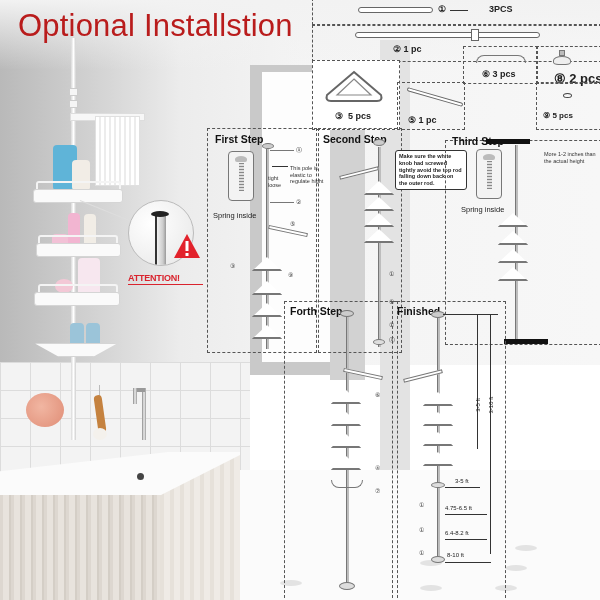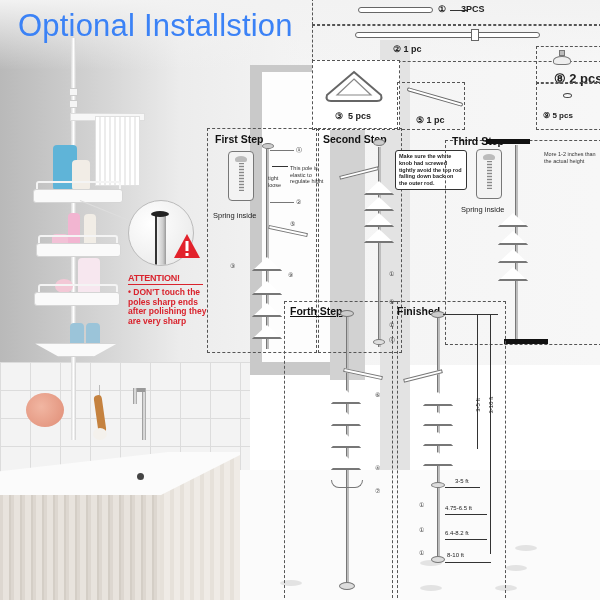--- a/index.html
+++ b/index.html
@@ -64,21 +64,21 @@
     background: radial-gradient(circle at 35% 35%, #ffffff, #e6e6e6); border: 1px solid #bbb; overflow: hidden; }
   .zoom-circle .rod { position: absolute; left: 26px; top: 14px; width: 11px; height: 60px; background: linear-gradient(90deg,#333 0 2px,#f1f1f1 2px,#ccc 8px,#999); }
   .zoom-circle .cap { position: absolute; left: 22px; top: 10px; width: 18px; height: 6px; border-radius: 50%; background: #222; }
   .pointer-line { position: absolute; left: 80px; top: 200px; width: 54px; height: 1px; background: #ddd; transform: rotate(22deg); transform-origin: left center; }
   .warn-icon { position: absolute; left: 173px; top: 233px; width: 28px; height: 26px; }
   .attention-title { position: absolute; left: 128px; top: 273px; font-size: 9px; font-weight: bold; color: #d9232d; letter-spacing: -.2px; }
   .attention-rule { position: absolute; left: 128px; top: 284px; width: 75px; height: 1px; background: #d9232d; }
   .attention-body { position: absolute; left: 128px; top: 288px; width: 84px; font-size: 8.5px; line-height: 9.5px; color: #d9232d; font-weight: bold; }
 
   
-  .page-title { position: absolute; left: 18px; top: 8px; font-size: 31px; color: #3b82f6; letter-spacing: .2px; font-weight: normal; }
+  .page-title { position: absolute; left: 18px; top: 8px; font-size: 31px; color: #b91c1c; letter-spacing: .2px; font-weight: normal; }
 
   
   .panel { position: absolute; border: 1px dashed #555; }
   .part-label { position: absolute; font-size: 9px; color: #222; white-space: nowrap; font-weight: bold; }
   .tiny { position: absolute; font-size: 5.5px; color: #333; line-height: 6.5px; }
   .step-title { position: absolute; font-size: 10.5px; font-weight: bold; color: #111; white-space: nowrap; }
   .meas { position: absolute; font-size: 6px; color: #222; white-space: nowrap; }
 
   .line { position: absolute; background: #333; }
   .hanger { position: absolute; width: 30px; height: 14px; border: 2px solid #777; border-top: none;
@@ -157,53 +157,56 @@
       <div class="rod"></div>
       <div class="cap"></div>
     </div>
   <svg class="warn-icon" viewBox="0 0 28 26">
     <polygon points="14,1 27,25 1,25" fill="#e2222b"></polygon>
     <rect x="12.5" y="8" width="3" height="10" fill="#fff"></rect>
     <rect x="12.5" y="20" width="3" height="3" fill="#fff"></rect>
   </svg>
   <div class="attention-title">ATTENTION!</div>
   <div class="attention-rule"></div>
-  <div class="attention-body">• DON'T touch the poles sharp ends after polishing they are very sharp</div>
 
   <div class="page-title">Optional Installstion</div>
 
   <div class="panel" style="left:312px;top:-2px;width:290px;height:27px;">
     <div style="position:absolute;left:45px;top:8px;width:75px;height:6px;border:1px solid #666;border-radius:3px;background:#fff;"></div>
     <span class="part-label" style="left:125px;top:5px;">①</span>
     <div class="line" style="left:137px;top:11px;width:18px;height:1px;"></div>
-    <span class="part-label" style="left:148px;top:5px;">3PCS</span>
+    <span class="part-label" style="left:176px;top:5px;">3PCS</span>
   </div>
 
   <div class="panel" style="left:312px;top:25px;width:290px;height:37px;">
     <div style="position:absolute;left:42px;top:6px;width:185px;height:6px;border:1px solid #666;border-radius:3px;background:#fff;"></div>
     <div style="position:absolute;left:158px;top:3px;width:8px;height:12px;border:1px solid #666;background:#fff;"></div>
     <span class="part-label" style="left:80px;top:18px;"><span>②</span> <span>1 pc</span></span>
   </div>
 
   <div class="panel" style="left:312px;top:60px;width:88px;height:70px;background:#fff;">
     <svg style="position:absolute;left:10px;top:8px;" width="62" height="36" viewBox="0 0 62 36">
       <path d="M31 3 L58 26 Q60 32 54 32 L8 32 Q2 32 4 26 Z" fill="none" stroke="#666" stroke-width="2"></path>
       <path d="M31 10 L48 26 L14 26 Z" fill="none" stroke="#888" stroke-width="1.2"></path>
     </svg>
     <span class="part-label" style="left:22px;top:50px;"><span>③</span>&nbsp; <span>5 pcs</span></span>
   </div>
 
+  <div class="panel" style="left:463px;top:46px;width:75px;height:38px;">
+    <div style="position:absolute;left:12px;top:8px;width:50px;height:8px;border:1.5px solid #777;border-bottom:none;border-radius:8px 8px 0 0;"></div>
+    <span class="part-label" style="left:18px;top:22px;"><span>⑥</span> <span>3 pcs</span></span>
+  </div>
   <div class="panel" style="left:536px;top:46px;width:66px;height:38px;">
     <div style="position:absolute;left:22px;top:3px;width:6px;height:6px;background:#bbb;border:1px solid #777;"></div>
     <div style="position:absolute;left:16px;top:9px;width:18px;height:9px;border-radius:50% 50% 30% 30%;border:1px solid #777;background:#eee;"></div>
     <span class="part-label" style="left:17px;top:24px;font-size:13px;"><span>⑧</span> <span>2 pcs</span></span>
   </div>
   <div class="panel" style="left:397px;top:82px;width:68px;height:48px;">
     <div style="position:absolute;left:8px;top:12px;width:58px;height:4px;border:1px solid #666;border-radius:2px;transform:rotate(16deg);background:#fff;"></div>
-    <span class="part-label" style="left:18px;top:32px;"><span>⑤</span> <span>1 pc</span></span>
+    <span class="part-label" style="left:10px;top:32px;"><span>⑤</span> <span>1 pc</span></span>
   </div>
   <div class="panel" style="left:536px;top:82px;width:66px;height:48px;">
     <div style="position:absolute;left:26px;top:10px;width:9px;height:5px;border:1.2px solid #444;border-radius:50%;"></div>
     <span class="part-label" style="left:6px;top:28px;font-size:8px;"><span>⑨</span> <span>5 pcs</span></span>
   </div>
 
   <div class="panel" style="left:207px;top:128px;width:110px;height:225px;">
     <span class="step-title" style="left:7px;top:4px;">First Step</span>
     <div class="spring-box" style="left:20px;top:22px;">
         <div class="knob"></div>
@@ -257,21 +260,21 @@
     <div class="mini-pole" style="left:69px;top:4px;height:198px;"></div>
     <span class="tiny" style="left:98px;top:10px;width:55px;">More 1-2 inches than the actual height</span>
     <div class="hanger" style="left:52px;top:72px;"></div>
     <div class="hanger" style="left:52px;top:90px;"></div>
     <div class="hanger" style="left:52px;top:108px;"></div>
     <div class="hanger" style="left:52px;top:126px;"></div>
     <div class="black-bar" style="left:58px;top:198px;width:44px;"></div>
   </div>
 
   <div class="panel" style="left:284px;top:301px;width:114px;height:302px;">
-    <span class="step-title" style="left:5px;top:3px;text-decoration:underline;">Forth Step</span>
+    <span class="step-title" style="left:5px;top:3px;">Forth Step</span>
     <div style="position:absolute;left:55px;top:8px;width:14px;height:7px;border-radius:50%;background:#ccc;border:1px solid #777;"></div>
     <div class="mini-pole" style="left:61px;top:15px;height:270px;"></div>
     <div style="position:absolute;left:58px;top:70px;width:40px;height:4px;border:1px solid #777;transform:rotate(12deg);background:#fff;"></div>
     <div class="hanger" style="left:46px;top:88px;"></div>
     <span class="tiny" style="left:90px;top:90px;font-size:6px;">⑥</span>
     <div class="hanger" style="left:46px;top:110px;"></div>
     <div class="hanger" style="left:46px;top:132px;"></div>
     <div class="hanger" style="left:46px;top:154px;"></div>
     <span class="tiny" style="left:90px;top:163px;font-size:6px;">④</span>
     <div style="position:absolute;left:46px;top:178px;width:32px;height:8px;border:1.5px solid #777;border-top:none;border-radius:0 0 8px 8px;"></div>

